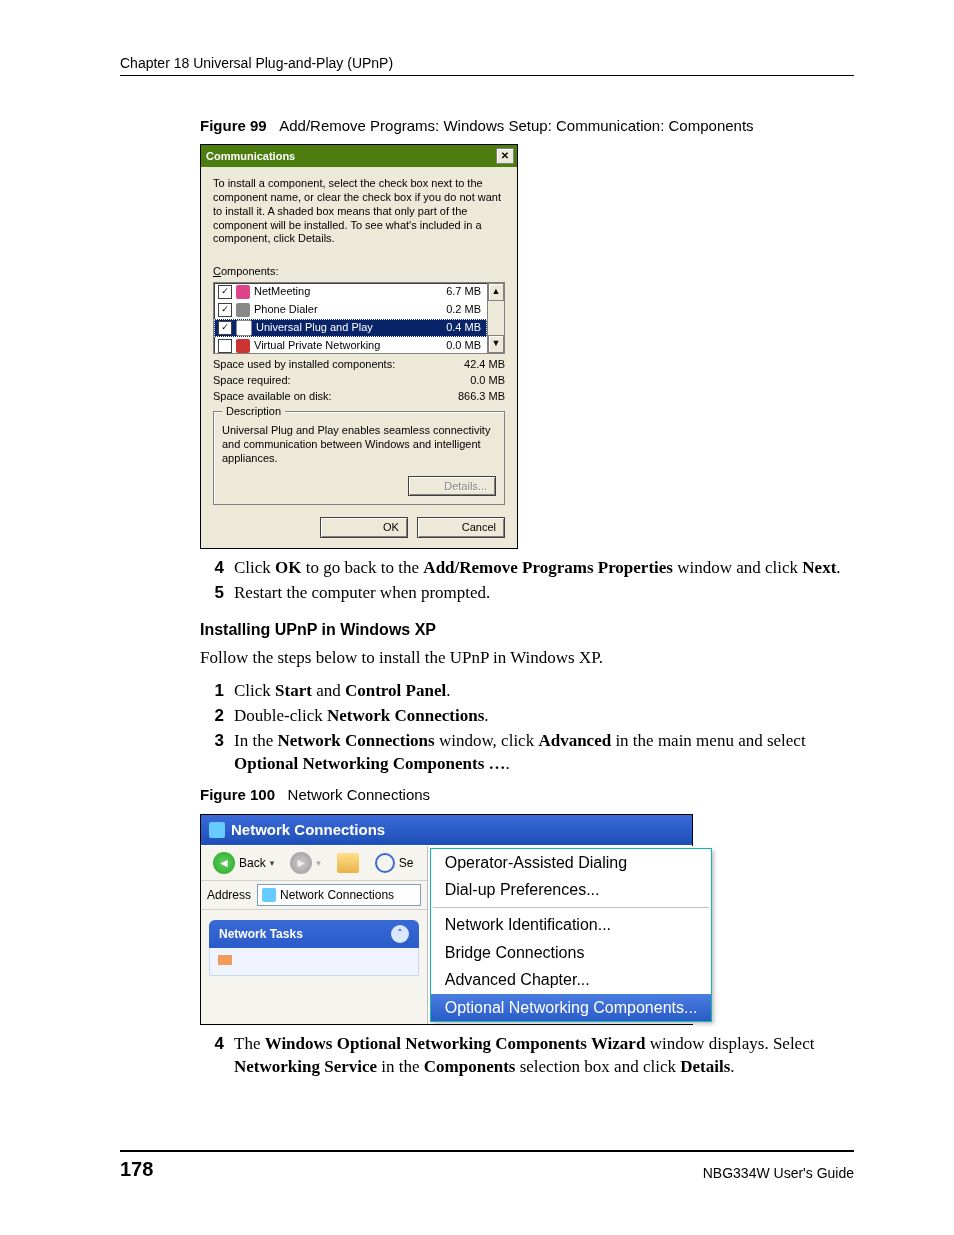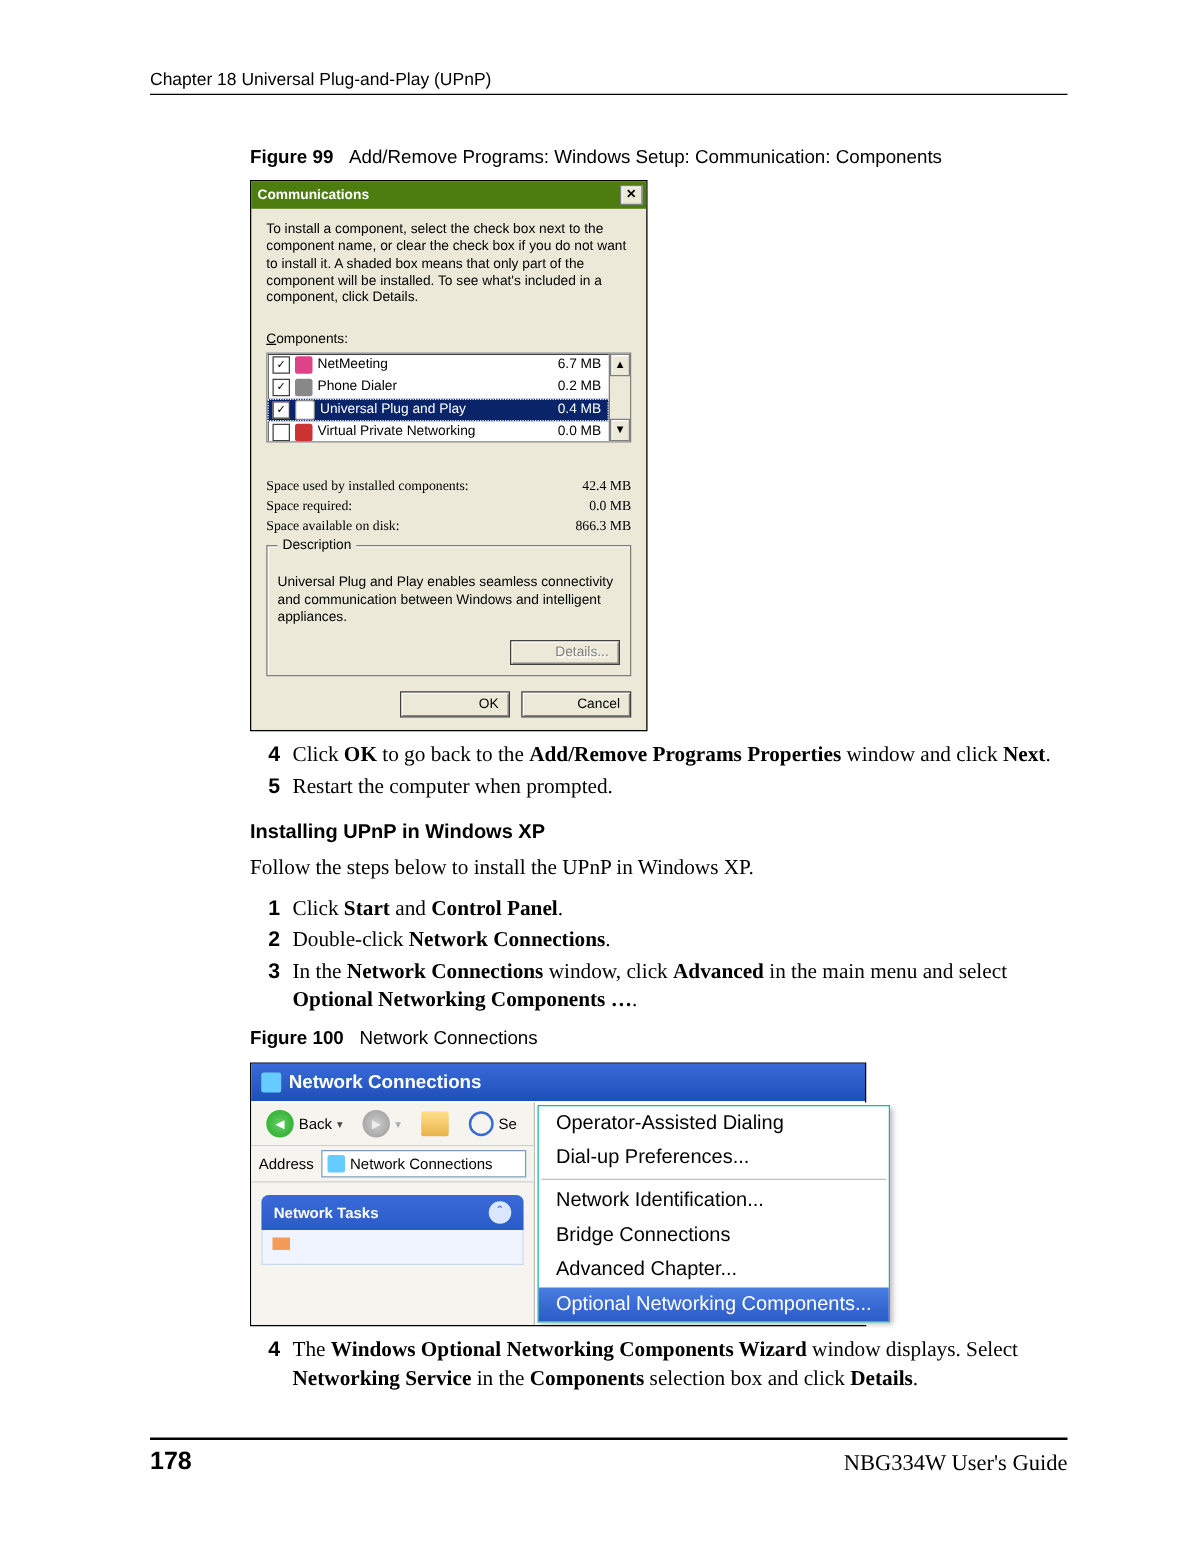--- a/index.html
+++ b/index.html
@@ -61,22 +61,22 @@
     right: 100px;
   }
   .footer-rule { border: none; border-top: 2px solid #000; margin: 0 0 6px 0; }
   .footer-row { display: flex; justify-content: space-between; align-items: flex-end; }
   .pagenum {
     font-family: Arial, Helvetica, sans-serif;
     font-weight: bold;
     font-size: 20px;
   }
   .guide {
-    font-family: Liberation Serif, serif;
-    font-size: 18px;
+    font-family: Liberation Sans, sans-serif;
+    font-size: 14px;
   }
 
   
   .fig99 {
     width: 318px;
     font-family: Tahoma, Arial, sans-serif;
     font-size: 11px;
     background: #ece9d8;
     border: 1px solid #000;
     box-sizing: border-box;
@@ -155,27 +155,27 @@
     display: flex; flex-direction: column; justify-content: space-between;
   }
   .f99-sbtn {
     height: 16px;
     border: 1px solid #808080;
     box-shadow: inset 1px 1px 0 #fff;
     text-align: center;
     font-size: 9px;
     line-height: 14px;
   }
-  .f99-stats { margin-top: 28px; font-family: Liberation Serif, serif; }
+  .f99-stats { margin-top: 3px; }
   .f99-stat { display: flex; justify-content: space-between; margin: 1px 0; }
   .f99-group {
     margin-top: 8px;
     border: 1px solid #808080;
     box-shadow: inset 1px 1px 0 #fff;
-    padding: 23px 8px 8px 8px;
+    padding: 12px 8px 8px 8px;
     position: relative;
   }
   .f99-group-legend {
     position: absolute;
     top: -8px; left: 8px;
     background: #ece9d8;
     padding: 0 4px;
   }
   .f99-desc { line-height: 1.25; margin-bottom: 10px; }
   .f99-btn {

